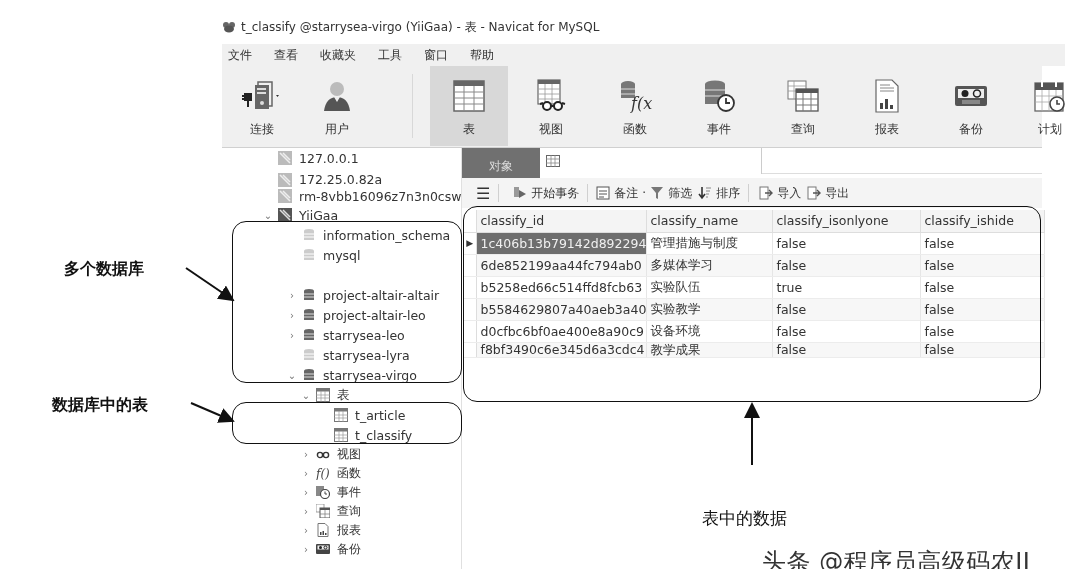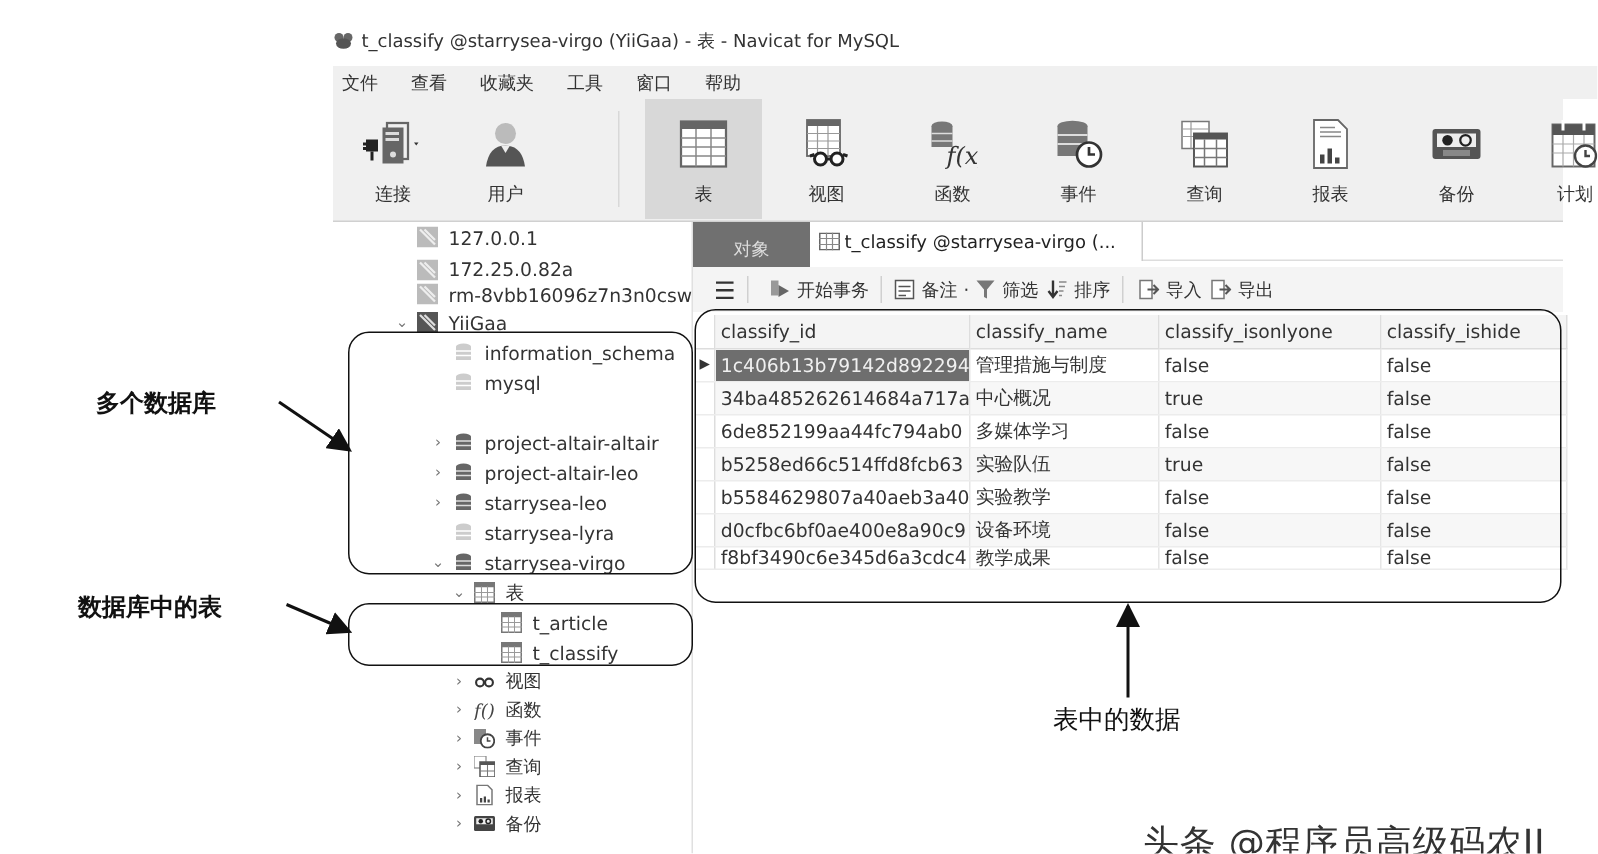--- a/index.html
+++ b/index.html
@@ -38,21 +38,21 @@
   .grid { position: absolute; left: 2px; top: 62px; width: 580px; border-collapse: collapse; font-size: 12.5px; font-family: "DejaVu Sans", sans-serif; table-layout: fixed; }
   .grid th { height: 22px; font-weight: normal; text-align: left; padding-left: 4px; background: #f4f4f4; border-right: 1px solid #ddd; border-bottom: 1px solid #ddd; color: #333; white-space: nowrap; overflow: hidden; }
   .grid td { height: 22px; padding-left: 4px; border-right: 1px solid #e6e6e6; border-bottom: 1px solid #ececec; color: #333; white-space: nowrap; overflow: hidden; }
   .grid tr:nth-child(even) td { background: #f7f7f7; }
   .grid td.rowhdr { width: 12px; padding: 0; text-align: center; font-size: 9px; background: #fff !important; border-right: 1px solid #ddd; }
   .grid td.selected { background: #6e6e6e !important; color: #f0f0f0; }
   .grid tr.cut td { height: 14px; line-height: 14px; vertical-align: top; overflow: hidden; }
 
   .annot-box { position: absolute; border: 1.6px solid #111; border-radius: 14px; pointer-events: none; }
   .annot-label { position: absolute; font-family: "DejaVu Serif", "Liberation Serif", serif; font-weight: bold; font-size: 16px; color: #111; }
-  .annot-text { position: absolute; font-family: "DejaVu Serif", "Liberation Serif", serif; font-size: 17px; color: #111; }
+  .annot-text { position: absolute; font-family: "DejaVu Serif", "Liberation Serif", serif; font-size: 17px; color: #111; margin-top: 39px; }
   .watermark { position: absolute; left: 762px; top: 546px; font-size: 24px; color: #333; font-family: "DejaVu Sans", sans-serif; letter-spacing: 0.5px; }
   svg.arrows { position: absolute; left: 0; top: 0; pointer-events: none; }
 </style>
 </head>
 <body>
 
 <div class="window">
 
   <div class="titlebar">
     <svg class="app-icon" viewBox="0 0 14 12">
@@ -354,21 +354,20 @@
   </div>
 
   <div class="content">
     <div class="tabbar">
       <div class="tab-objects">对象</div>
       <div class="tab-active">
         <svg class="tab-icon" viewBox="0 0 14 12">
             <rect x="0.5" y="0.5" width="13" height="11" fill="#fff" stroke="#666"></rect>
             <path d="M0 4h14M0 8h14M5 0v12M9 0v12" stroke="#888" stroke-width="0.8"></path>
           </svg>
-        <span>t_classify @starrysea-virgo (...</span>
       </div>
       <div class="tabbar-rest"></div>
     </div>
 
     <div class="obj-toolbar">
       <span class="ot-item" style="margin-left:14px;font-size:16px;">☰</span>
       <span class="ot-sep"></span>
       <span class="ot-item" style="margin-left:14px;">
         <svg class="ot-ico" viewBox="0 0 14 14">
             <rect x="1" y="1" width="5" height="10" fill="#999"></rect>
@@ -435,27 +434,20 @@
       <tbody>
         <tr>
           <td class="rowhdr">▶</td>
           <td class="selected">1c406b13b79142d892294</td>
           <td>管理措施与制度</td>
           <td>false</td>
           <td>false</td>
         </tr>
         <tr>
           <td class="rowhdr"></td>
-          <td>34ba485262614684a717a</td>
-          <td>中心概况</td>
-          <td>true</td>
-          <td>false</td>
-        </tr>
-        <tr>
-          <td class="rowhdr"></td>
           <td>6de852199aa44fc794ab0</td>
           <td>多媒体学习</td>
           <td>false</td>
           <td>false</td>
         </tr>
         <tr>
           <td class="rowhdr"></td>
           <td>b5258ed66c514ffd8fcb63</td>
           <td>实验队伍</td>
           <td>true</td>

